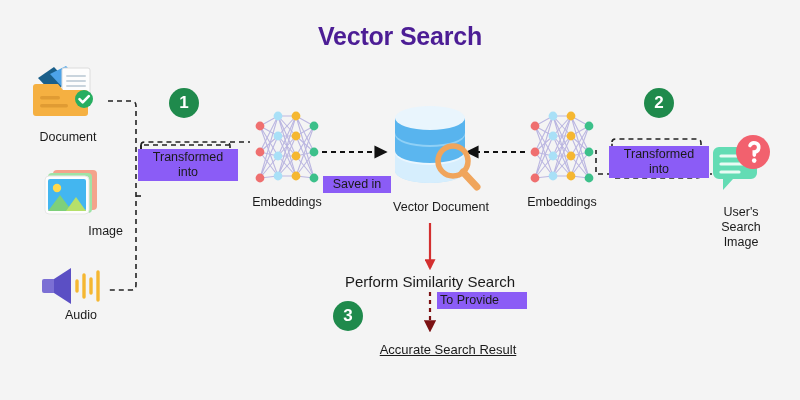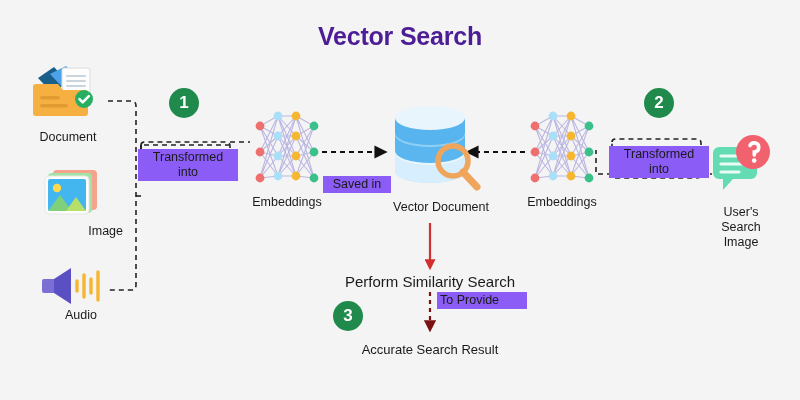--- a/index.html
+++ b/index.html
@@ -271,15 +271,15 @@
       <circle cx="45.2" cy="27.6" r="2.3" fill="#fff"></circle>
     </svg>
   </div>
   <div class="abs cap" style="left:691px;top:205px;width:100px;">
     <span>User's</span><br>
     <span>Search</span><br>
     <span>Image</span>
   </div>
 
   <div class="abs cap" style="left:320px;top:273px;width:220px;font-size:15px;">Perform Similarity Search</div>
-  <div class="abs cap" style="left:320px;top:342px;width:220px;font-size:13px;">Accurate Search Result</div>
+  <div class="abs cap" style="left:338px;top:342px;width:220px;font-size:13px;text-decoration:underline;">Accurate Search Result</div>
 
 </div>
 
 </body></html>

